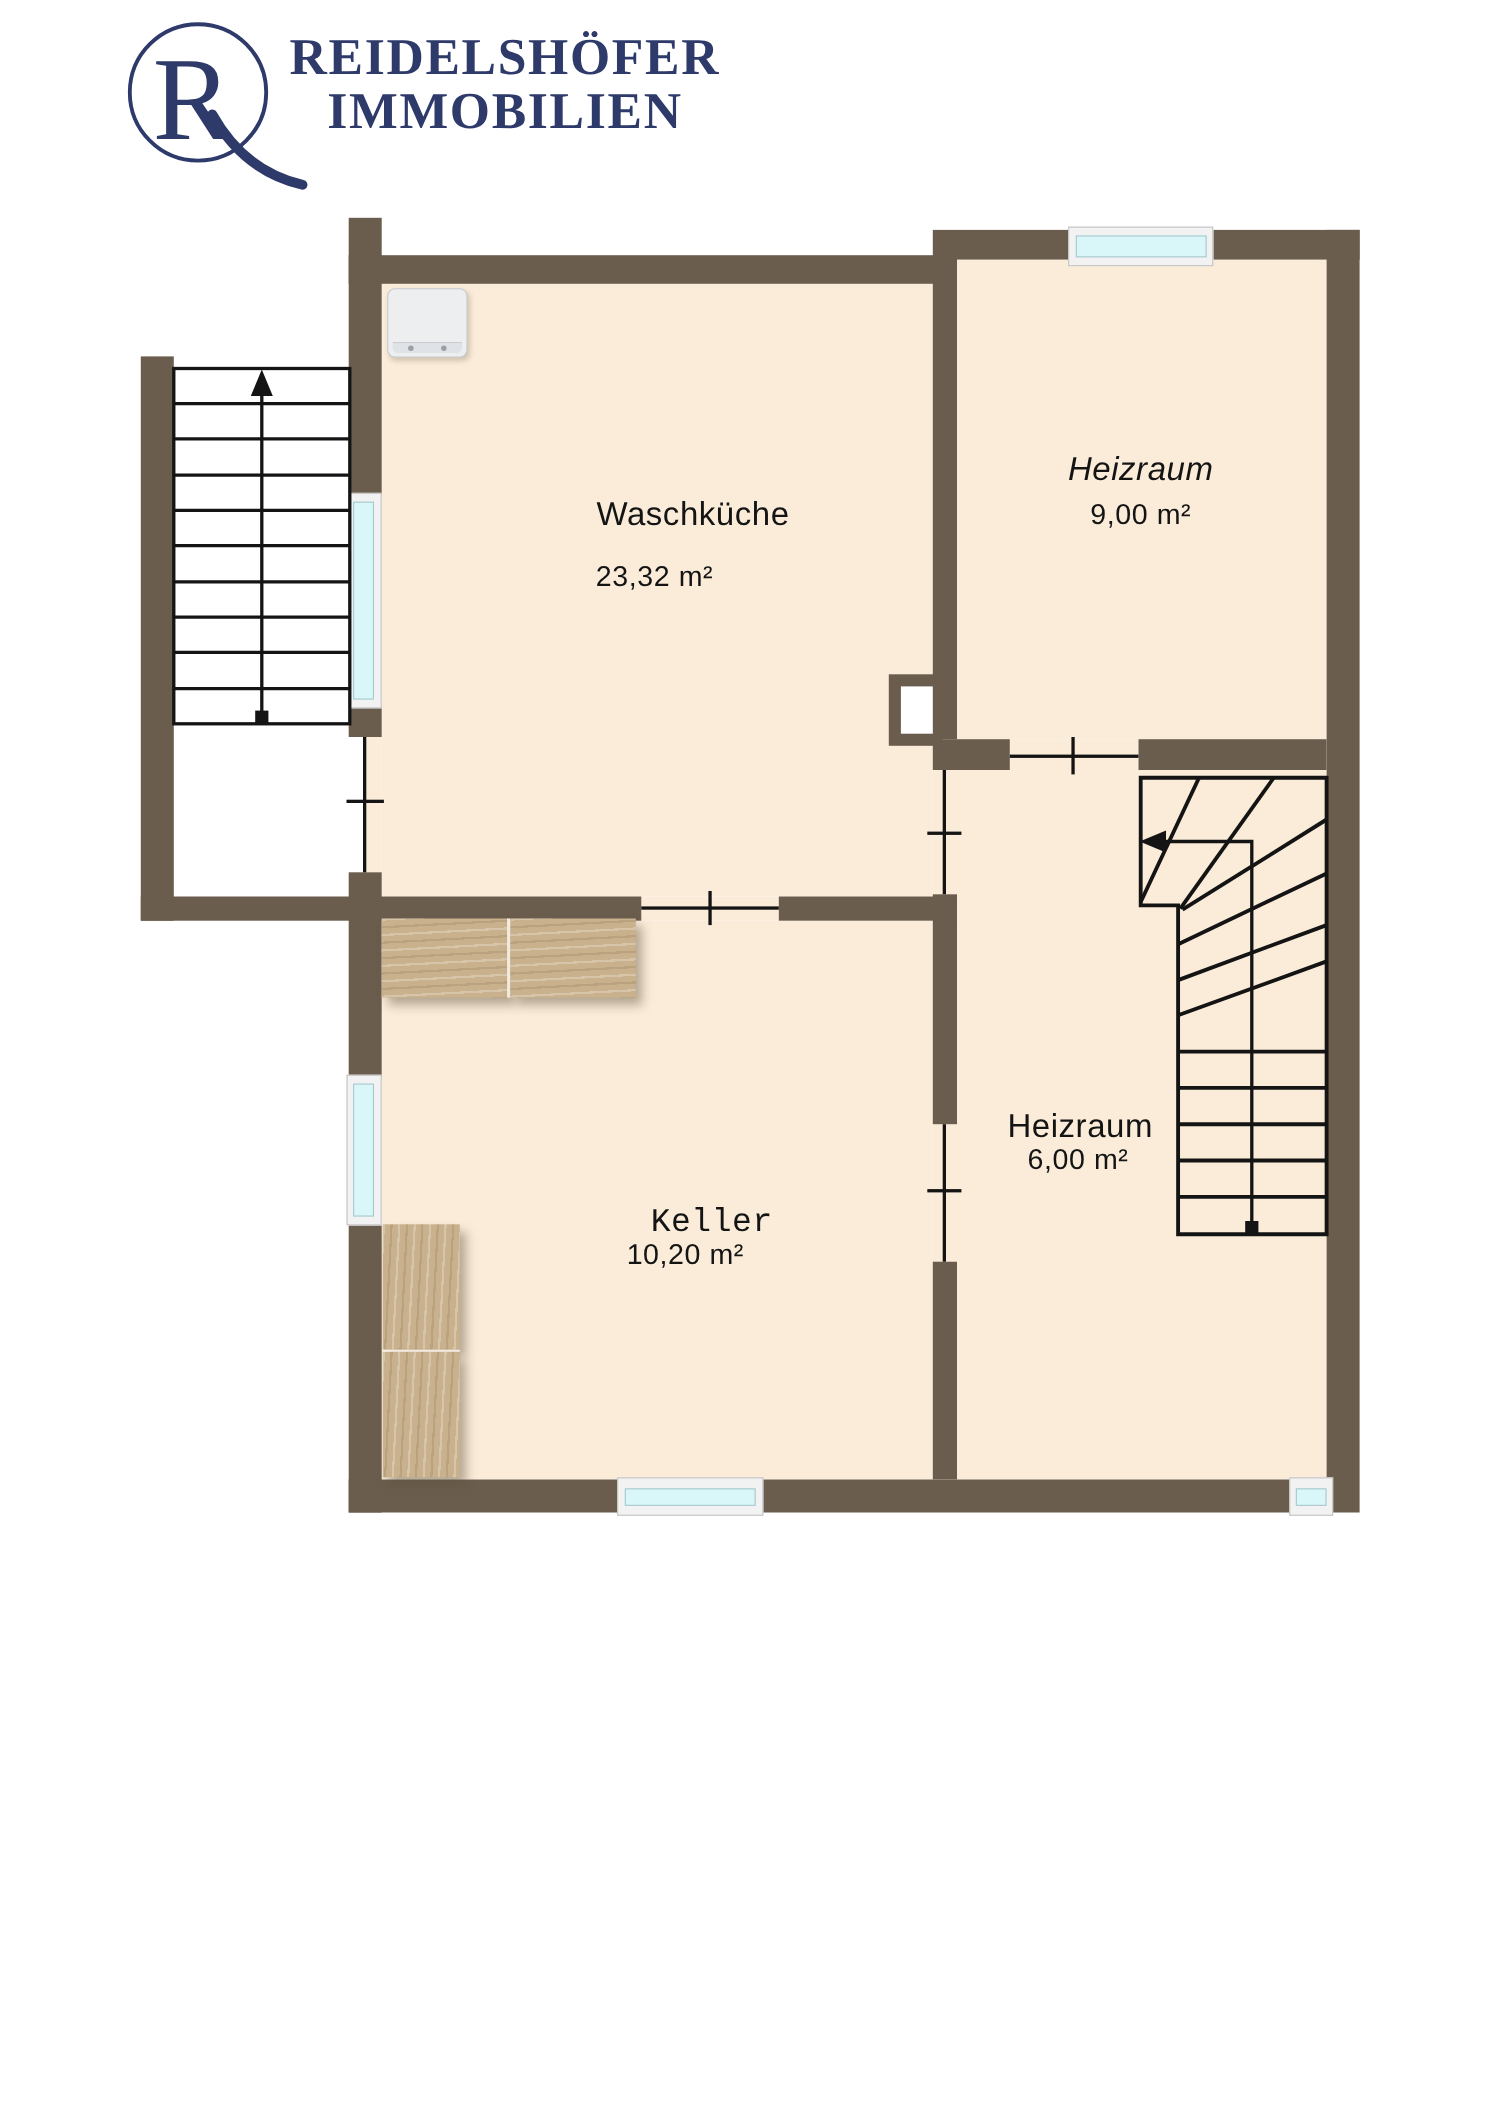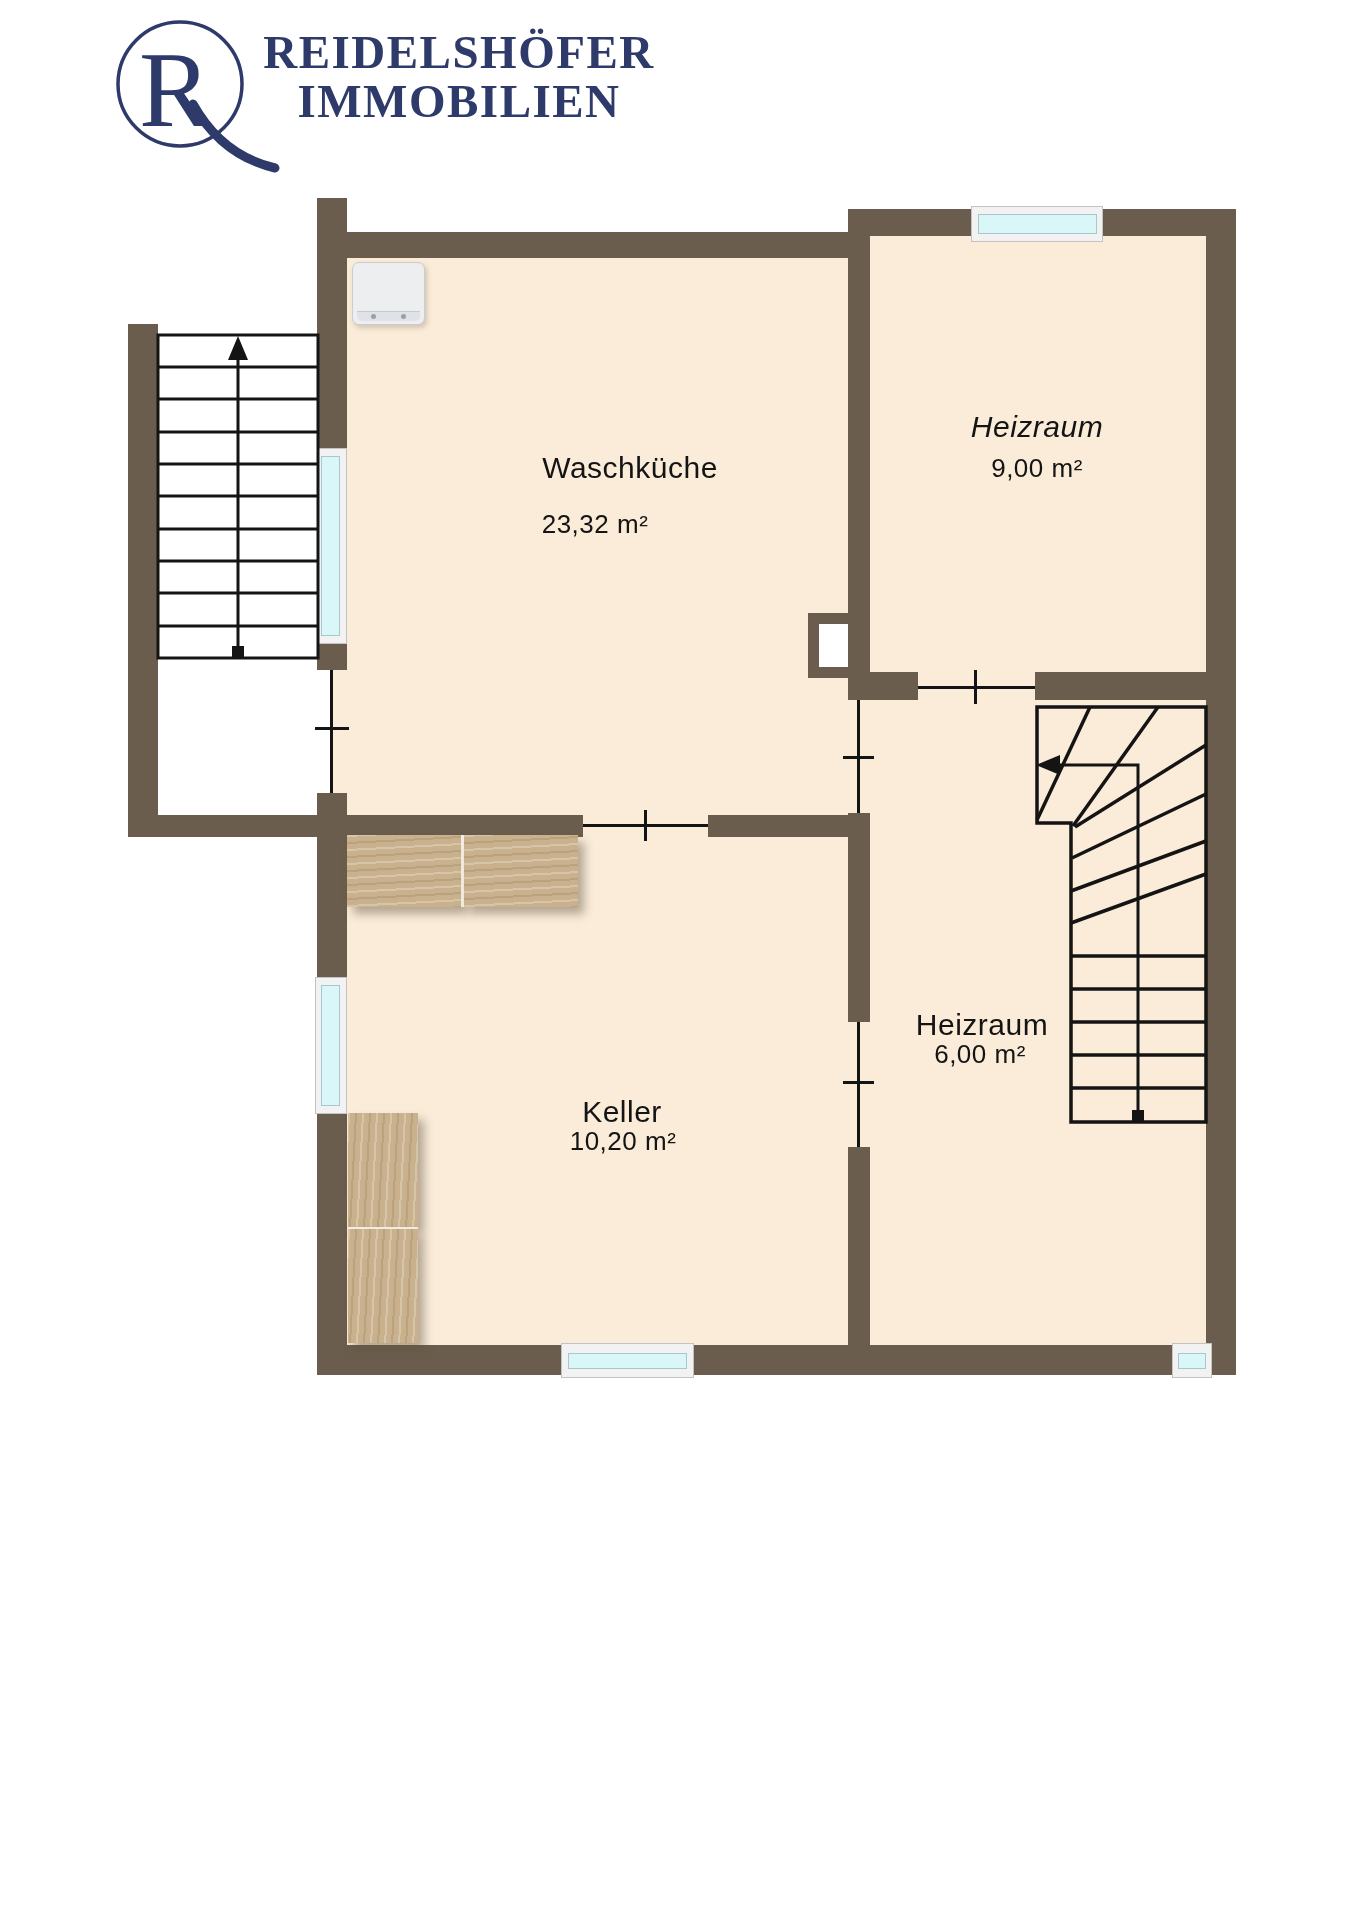--- a/index.html
+++ b/index.html
@@ -170,19 +170,19 @@
       <rect x="1132" y="1110" width="12" height="12" fill="#141414" stroke="none"></rect>
     </g>
   </svg>
 
   <div class="label room-name" style="left:593px;top:468px;margin-left:37px;">Waschküche</div>
   <div class="label room-area" style="left:595px;top:524px;">23,32 m²</div>
 
   <div class="label room-name" style="left:1037px;top:427px;font-style:italic;">Heizraum</div>
   <div class="label room-area" style="left:1037px;top:468px;">9,00 m²</div>
 
-  <div class="label room-name" style="left:622px;top:1112px;">Keller</div>
+  <div class="label room-name" style="left:647px;top:1112px;font-family:Liberation Mono, monospace;">Keller</div>
   <div class="label room-area" style="left:623px;top:1141px;">10,20 m²</div>
 
   <div class="label room-name" style="left:982px;top:1025px;">Heizraum</div>
   <div class="label room-area" style="left:980px;top:1054px;">6,00 m²</div>
 
 </div>
 
 </body></html>

